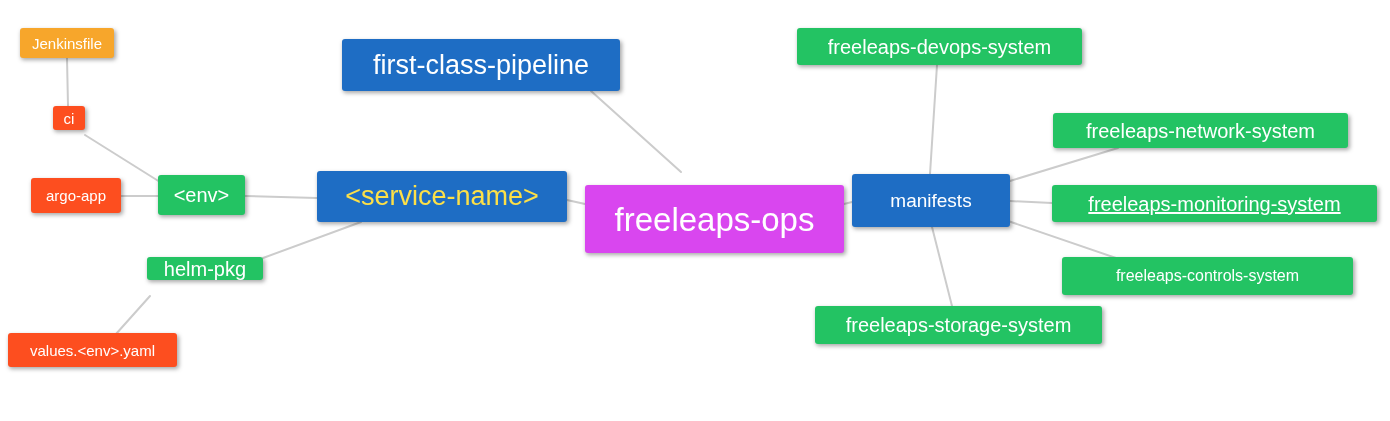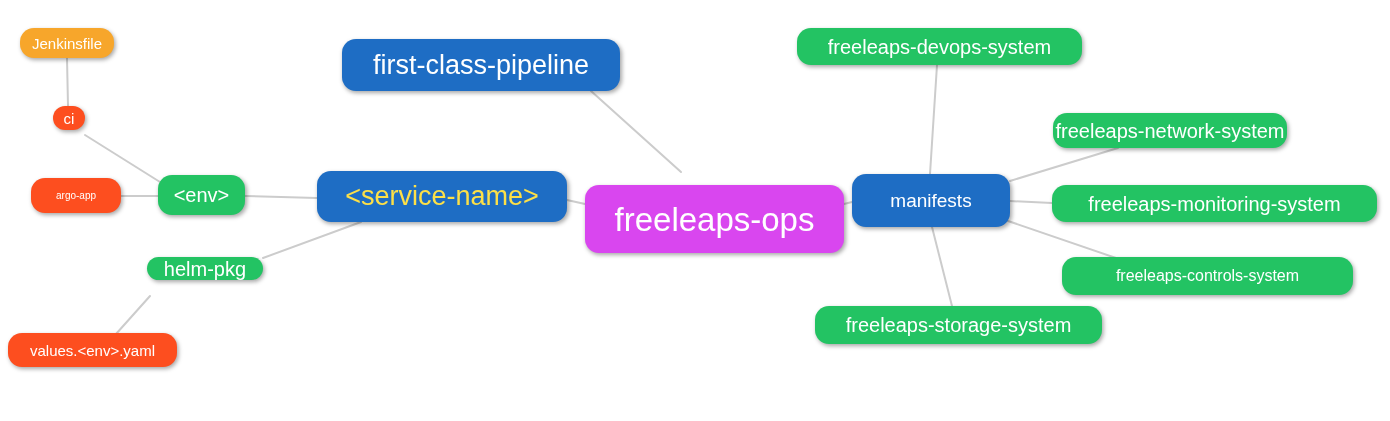--- a/index.html
+++ b/index.html
@@ -22,21 +22,21 @@
     width: 1390px;
     height: 421px;
     pointer-events: none;
   }
   .node {
     position: absolute;
     display: flex;
     align-items: center;
     justify-content: center;
     color: #ffffff;
-    border-radius: 14px;
+    border-radius: 3px;
     box-shadow: 1.5px 2px 4px rgba(0,0,0,0.35);
     white-space: nowrap;
     cursor: pointer;
     line-height: 1;
     box-sizing: border-box;
     padding: 0 6px;
     user-select: none;
   }
 </style>
 </head>
@@ -55,27 +55,27 @@
       <line x1="844" y1="204" x2="852" y2="202" stroke="#cccccc" stroke-width="2" stroke-linecap="round"></line>
       <line x1="930" y1="174" x2="937" y2="65" stroke="#cccccc" stroke-width="2" stroke-linecap="round"></line>
       <line x1="1010" y1="181" x2="1118" y2="148" stroke="#cccccc" stroke-width="2" stroke-linecap="round"></line>
       <line x1="1010" y1="201" x2="1052" y2="203" stroke="#cccccc" stroke-width="2" stroke-linecap="round"></line>
       <line x1="1008" y1="221" x2="1116" y2="258" stroke="#cccccc" stroke-width="2" stroke-linecap="round"></line>
       <line x1="932" y1="227" x2="952" y2="306" stroke="#cccccc" stroke-width="2" stroke-linecap="round"></line>
     </svg>
   <div>
       <div class="node" style="left: 20px; top: 28px; width: 94px; height: 30px; background: rgb(247, 166, 43); color: rgb(255, 255, 255); font-size: 15px;">Jenkinsfile</div>
       <div class="node" style="left: 53px; top: 106px; width: 32px; height: 24px; background: rgb(253, 78, 31); color: rgb(255, 255, 255); font-size: 15px;">ci</div>
-      <div class="node" style="left: 31px; top: 178px; width: 90px; height: 35px; background: rgb(253, 78, 31); color: rgb(255, 255, 255); font-size: 10px;">argo-app</div>
+      <div class="node" style="left: 31px; top: 178px; width: 90px; height: 35px; background: rgb(253, 78, 31); color: rgb(255, 255, 255); font-size: 15px;">argo-app</div>
       <div class="node" style="left: 158px; top: 175px; width: 87px; height: 40px; background: rgb(35, 195, 99); color: rgb(255, 255, 255); font-size: 20px;">&lt;env&gt;</div>
       <div class="node" style="left: 147px; top: 257px; width: 116px; height: 23px; background: rgb(35, 195, 99); color: rgb(255, 255, 255); font-size: 20px;">helm-pkg</div>
       <div class="node" style="left: 8px; top: 333px; width: 169px; height: 34px; background: rgb(253, 78, 31); color: rgb(255, 255, 255); font-size: 15px;">values.&lt;env&gt;.yaml</div>
       <div class="node" style="left: 313px; top: 39px; width: 278px; height: 52px; background: rgb(30, 109, 196); color: rgb(255, 255, 255); font-size: 27px; margin-left: 29px;">first-class-pipeline</div>
       <div class="node" style="left: 317px; top: 171px; width: 250px; height: 51px; background: rgb(30, 109, 196); color: #fde047; font-size: 27px;">&lt;service-name&gt;</div>
       <div class="node" style="left: 585px; top: 185px; width: 259px; height: 68px; background: #d946ef; color: rgb(255, 255, 255); font-size: 33px;">freeleaps-ops</div>
       <div class="node" style="left: 852px; top: 174px; width: 158px; height: 53px; background: rgb(30, 109, 196); color: rgb(255, 255, 255); font-size: 19px;">manifests</div>
       <div class="node" style="left: 797px; top: 28px; width: 285px; height: 37px; background: rgb(35, 195, 99); color: rgb(255, 255, 255); font-size: 20px;">freeleaps-devops-system</div>
-      <div class="node" style="left: 1053px; top: 113px; width: 234px; height: 35px; background: rgb(35, 195, 99); color: rgb(255, 255, 255); font-size: 20px;">freeleaps-network-system</div>
-      <div class="node" style="left: 1052px; top: 185px; width: 325px; height: 37px; background: rgb(35, 195, 99); color: rgb(255, 255, 255); font-size: 20px;">freeleaps-monitoring-system</div>
+      <div class="node" style="left: 1053px; top: 113px; width: 295px; height: 35px; background: rgb(35, 195, 99); color: rgb(255, 255, 255); font-size: 20px;">freeleaps-network-system</div>
+      <div class="node" style="left: 1052px; top: 185px; width: 325px; height: 37px; background: rgb(35, 195, 99); color: rgb(255, 255, 255); font-size: 20px; text-decoration: underline;">freeleaps-monitoring-system</div>
       <div class="node" style="left: 1062px; top: 257px; width: 291px; height: 38px; background: rgb(35, 195, 99); color: rgb(255, 255, 255); font-size: 16px;">freeleaps-controls-system</div>
       <div class="node" style="left: 815px; top: 306px; width: 287px; height: 38px; background: rgb(35, 195, 99); color: rgb(255, 255, 255); font-size: 20px; text-align: center;">freeleaps-storage-system</div>
     </div>
 </div>
 
 </body></html>

